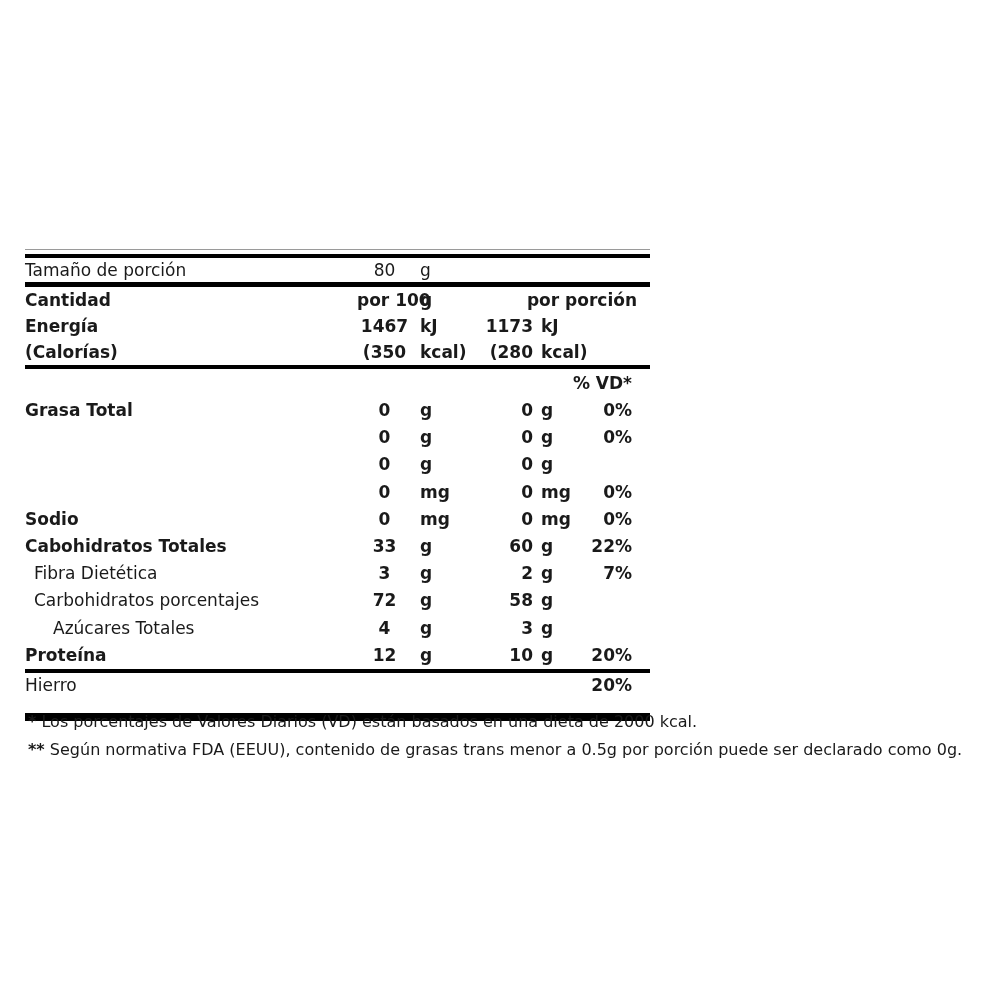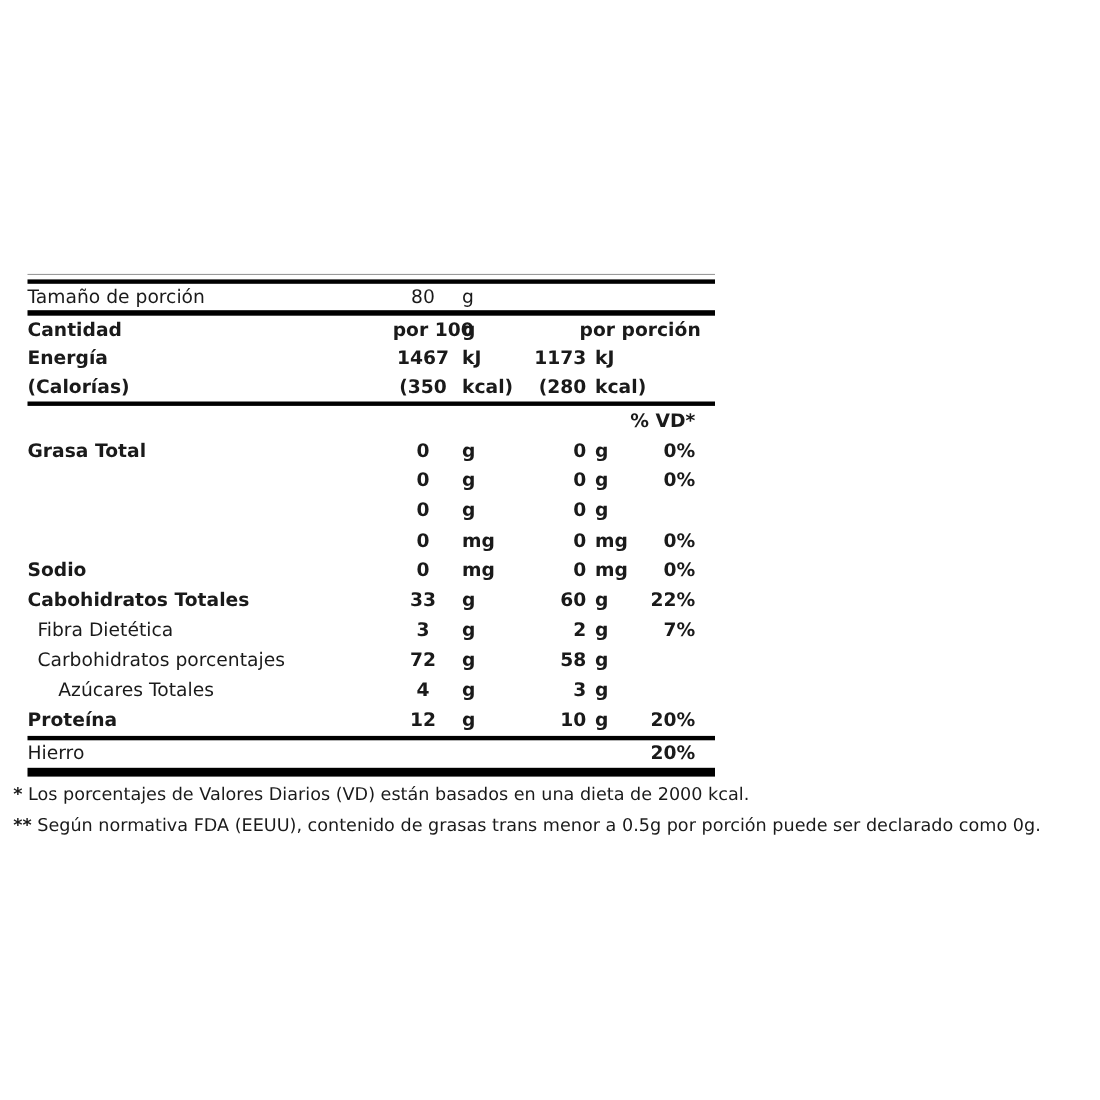--- a/index.html
+++ b/index.html
@@ -34,21 +34,21 @@
     grid-template-columns: 332px 55px 58px 63px 33px 66px;
     padding-right: 18px;
     align-items: baseline;
     font-size: 17px;
     line-height: 27.2px;
     white-space: nowrap;
   }
   .grid-row.h24 { line-height: 24px; height: 24px; }
   .grid-row.h26 { line-height: 26px; height: 26px; }
   .grid-row.h28 { line-height: 28px; height: 28px; }
-  .grid-row.h25 { line-height: 25px; height: 25px; }
+  .grid-row.h25 { line-height: 25px; height: 40px; }
   .grid-row.body-row { height: 27.2px; }
 
   .c-label { grid-column: 1; overflow: visible; }
   .c-n100  { grid-column: 2; text-align: center; font-weight: bold; }
   .c-u100  { grid-column: 3; padding-left: 8px; font-weight: bold; }
   .c-nser  { grid-column: 4; text-align: right; font-weight: bold; }
   .c-user  { grid-column: 5; padding-left: 8px; font-weight: bold; }
   .c-vd    { grid-column: 6; text-align: right; font-weight: bold; }
 
   .b { font-weight: bold; }
@@ -59,21 +59,21 @@
 
   .span-right {
     grid-column: 4 / 7;
     text-align: right;
     font-weight: bold;
     margin-right: -5px;
   }
 
   .footnotes {
     position: absolute;
-    left: 12px;
+    left: 28px;
     top: 711px;
     width: 945px;
     font-size: 16px;
     line-height: 22px;
     white-space: nowrap;
   }
   .footnote { margin-bottom: 6px; }
   .fn-marker { font-weight: bold; }
 </style>
 </head>

